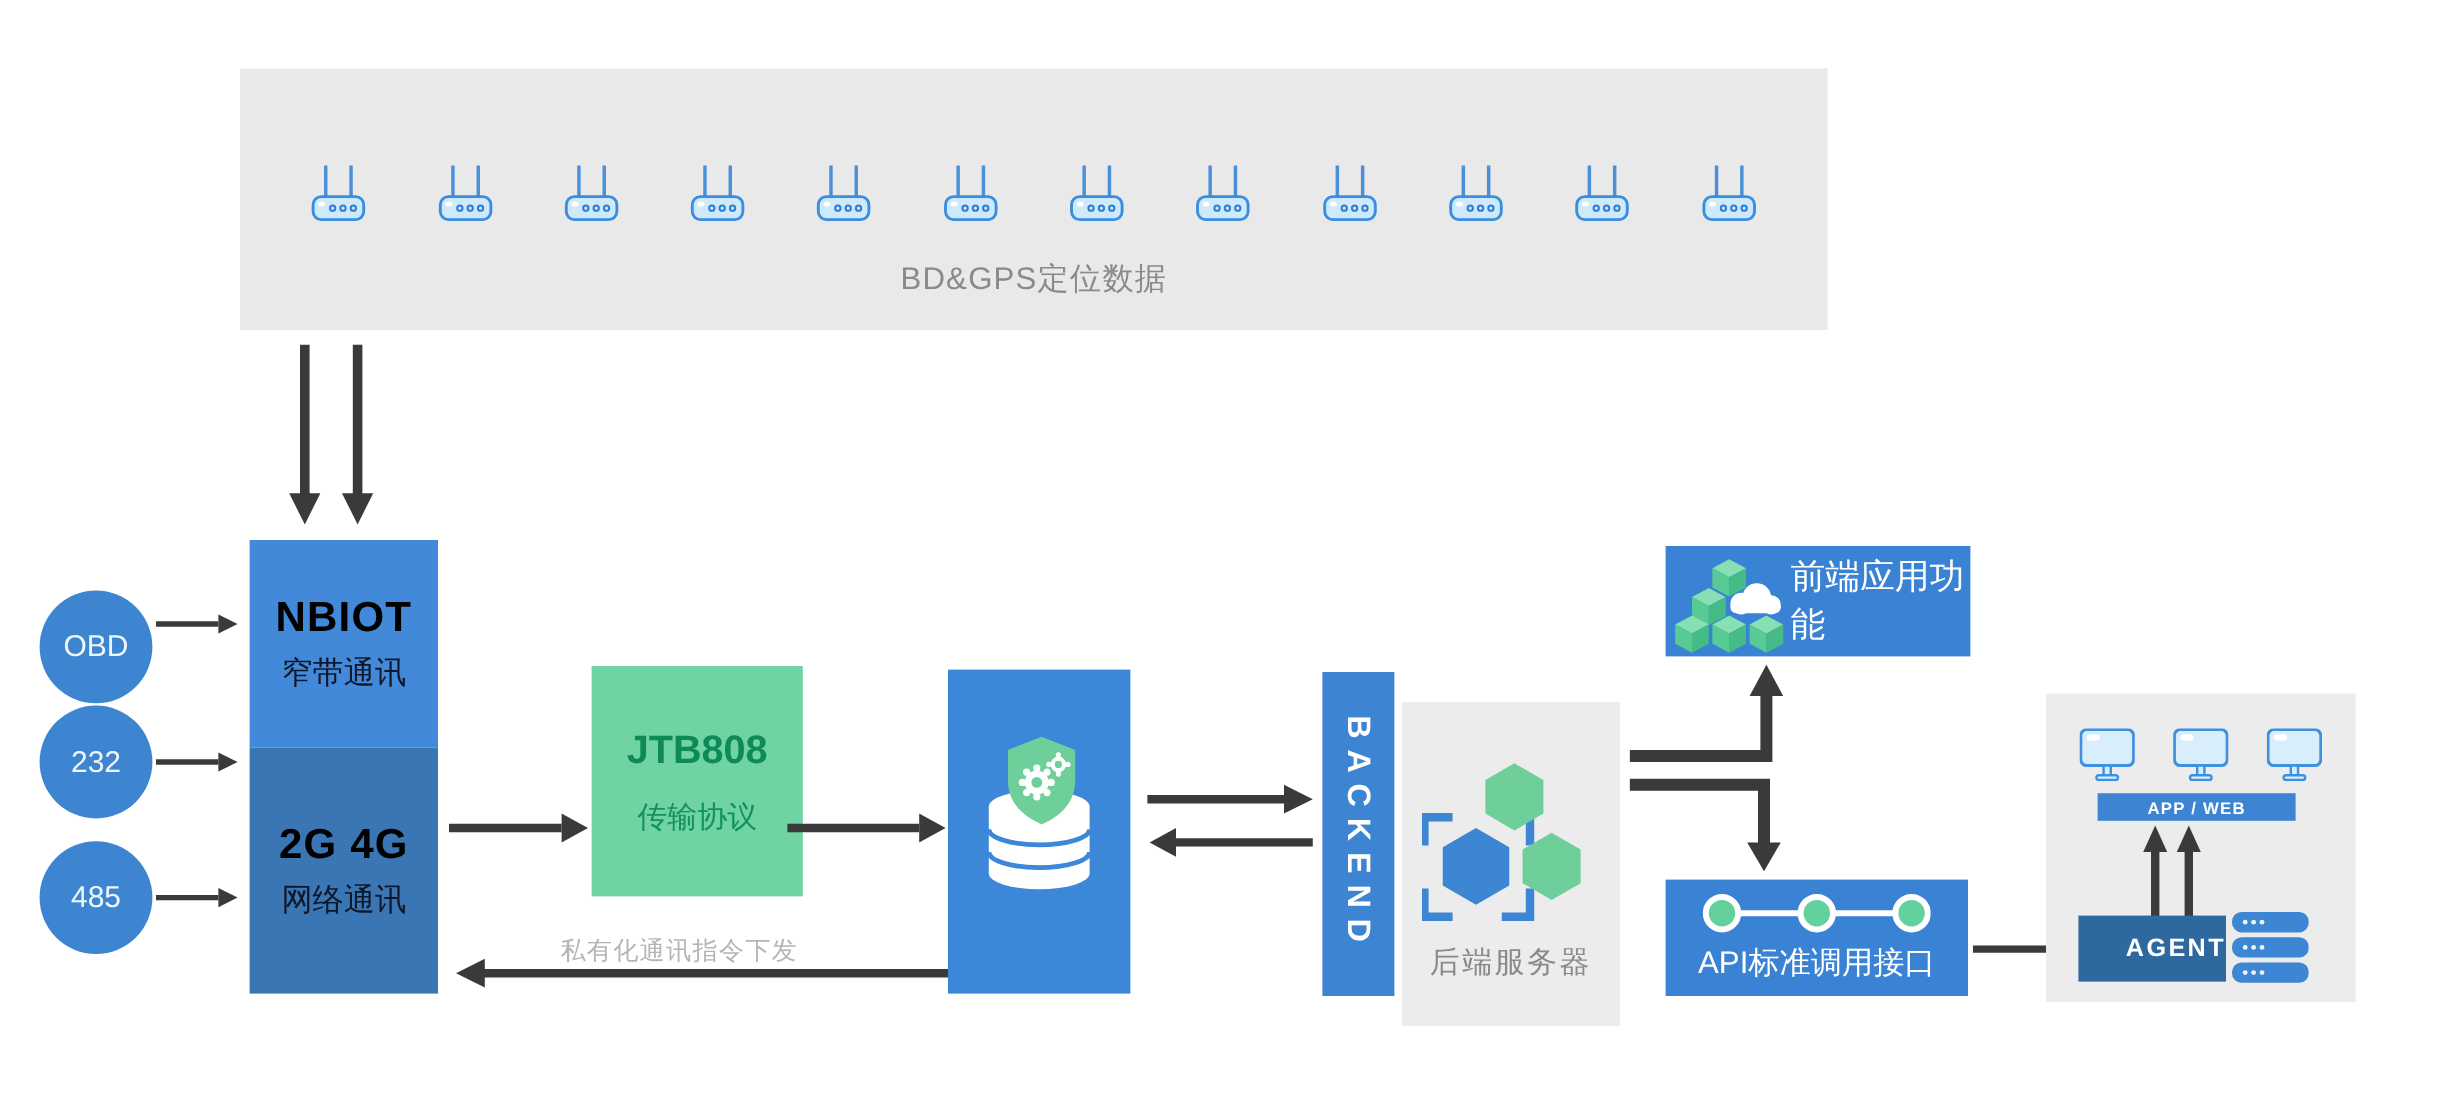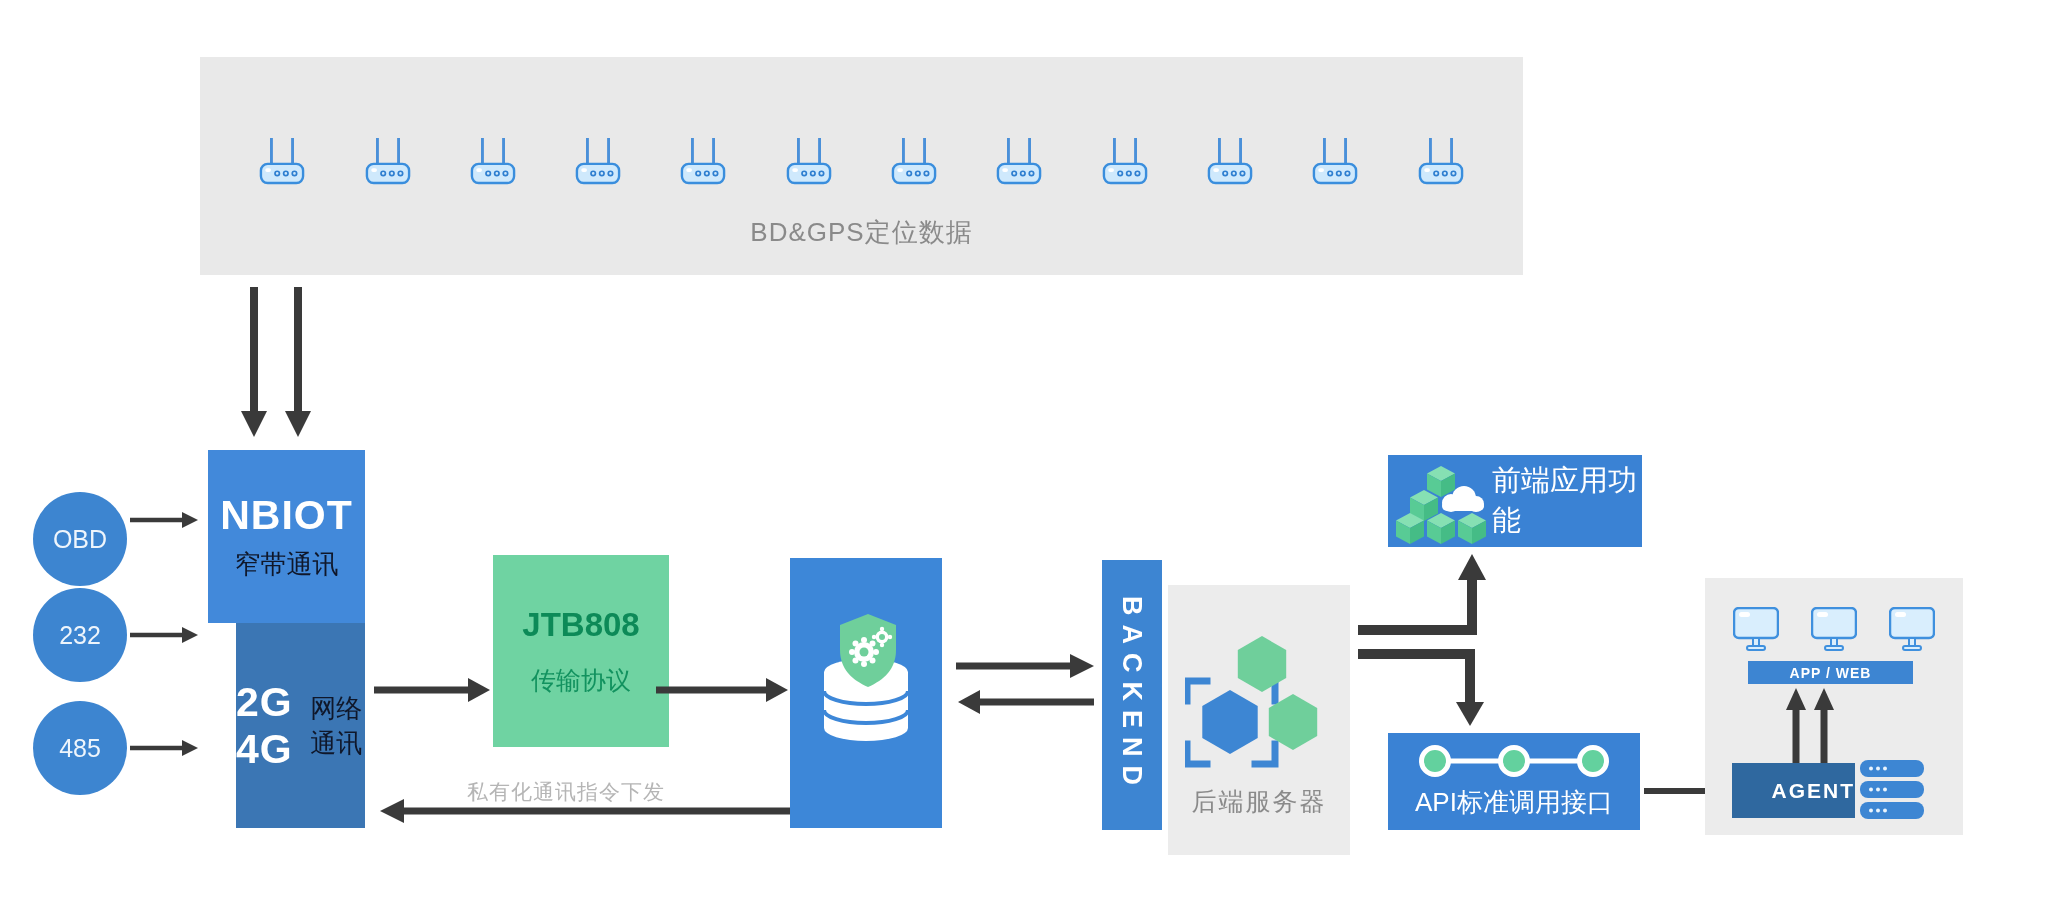--- a/index.html
+++ b/index.html
@@ -14,22 +14,22 @@
   .gps-label { position:absolute; left:0; right:0; top:158px; text-align:center;
                font-size:26px; color:#8a8a8a; letter-spacing:1px; }
 
   
   .in-circle { position:absolute; width:94px; height:94px; border-radius:50%; background:#3d85d0;
                color:#eef5fc; font-size:25px; display:flex; align-items:center; justify-content:center; }
 
   
   .gateway { position:absolute; left:208px; top:450px; width:157px; height:378px; display:flex; flex-direction:column; }
   .gw-top { height:173px; background:#4289da; display:flex; flex-direction:column; justify-content:center; align-items:center; gap:8px; }
-  .gw-bottom { flex:1; background:#3b76b4; display:flex; flex-direction:row; justify-content:center; align-items:center; gap:8px;margin-left:28px; }
-  .gw-title { color:#ffffff; font-size:41px; font-weight:bold; letter-spacing:1px; }
+  .gw-bottom { flex:1; background:#3b76b4; display:flex; flex-direction:column; justify-content:center; align-items:center; gap:8px; }
+  .gw-title { color:#000000; font-size:35px; font-weight:bold; letter-spacing:1px; }
   .gw-sub { color:#0f172a; font-size:26px; }
 
   
   .protocol { position:absolute; left:493px; top:555px; width:176px; height:192px; background:#6fd3a2;
               display:flex; flex-direction:column; justify-content:center; align-items:center; gap:20px; }
   .proto-title { color:#0d8a58; font-size:33px; font-weight:bold; }
   .proto-sub { color:#12925f; font-size:25px; }
 
   
   .storage { position:absolute; left:790px; top:558px; width:152px; height:270px; background:#3d87d8; }

